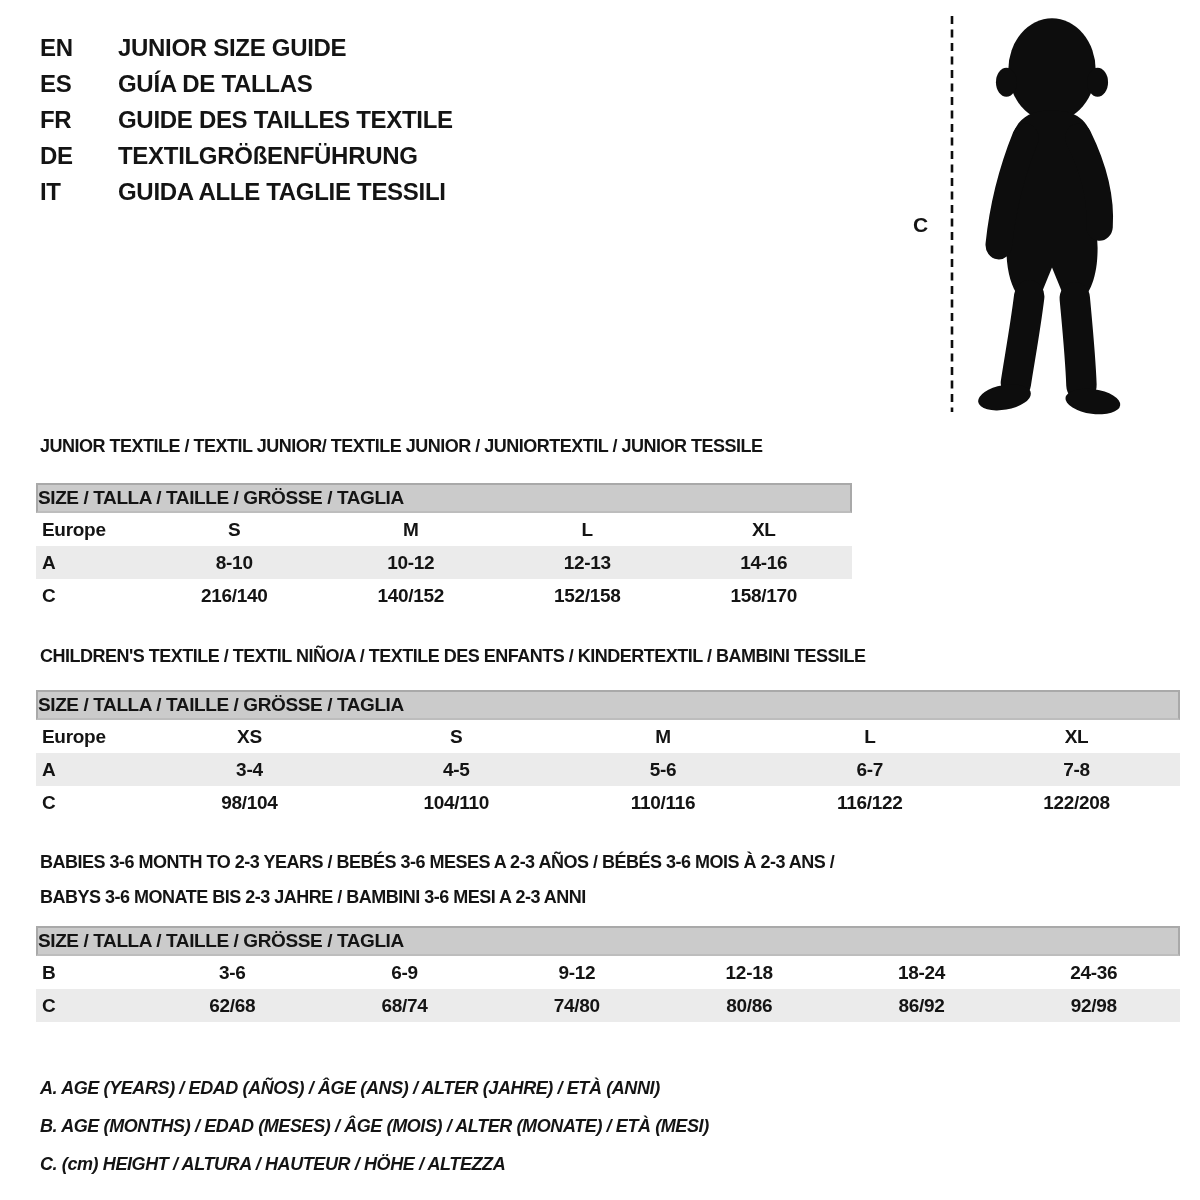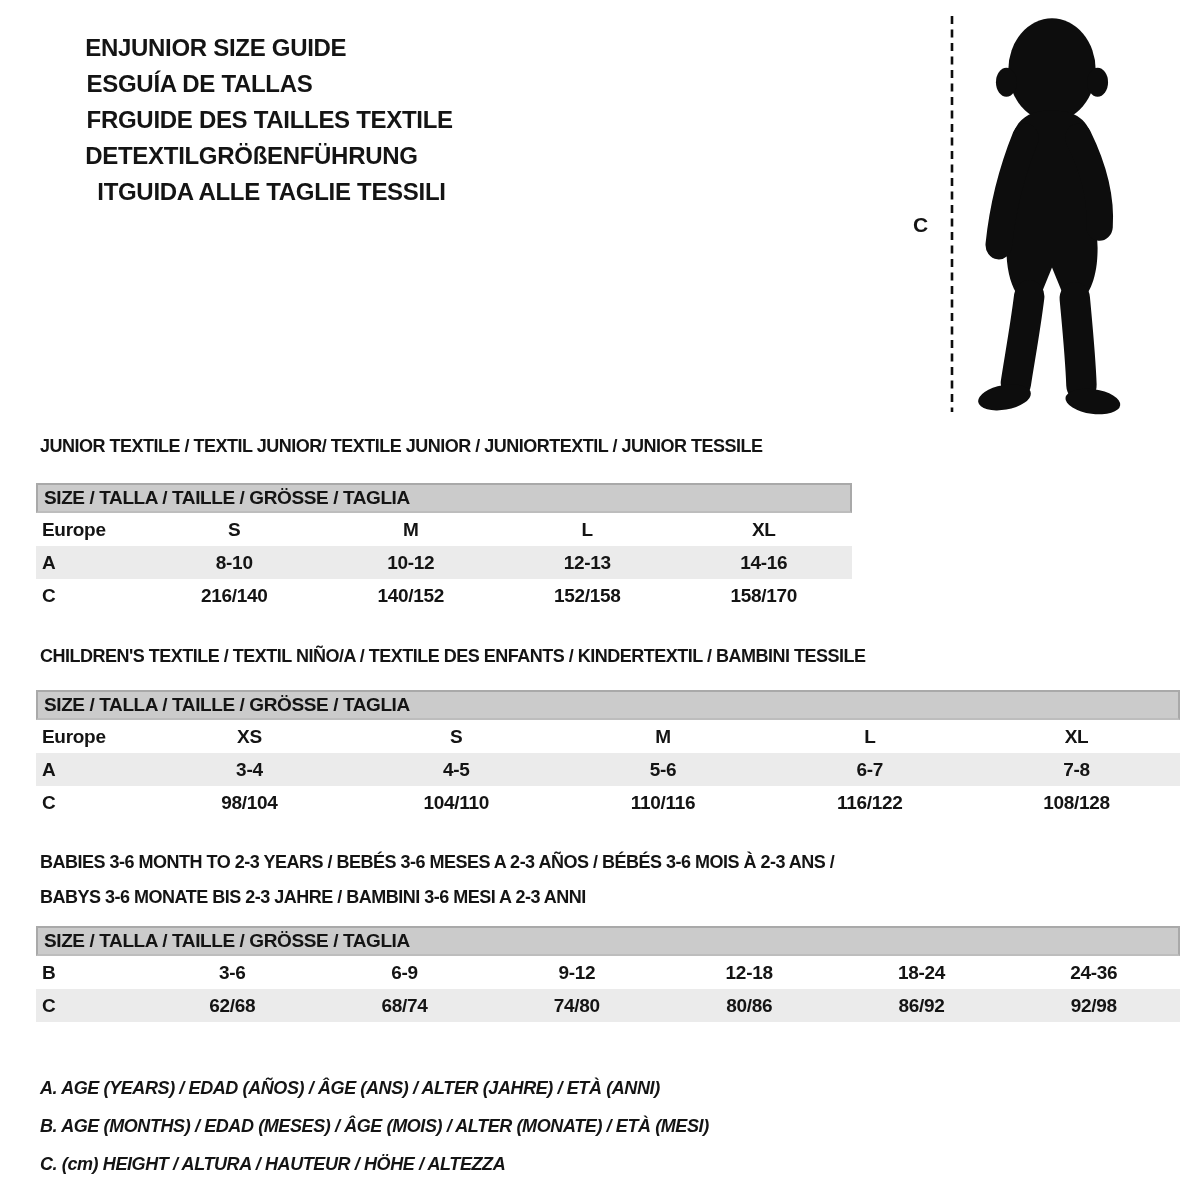--- a/index.html
+++ b/index.html
@@ -7,36 +7,36 @@
   body {
     font-family:"Liberation Sans","DejaVu Sans",sans-serif;
     font-weight:bold; color:#141414;
   }
   .canvas { position:relative; width:1200px; height:1200px; background:#fff; overflow:hidden; }
   .abs { position:absolute; }
 
   
   .lang-list { left:40px; top:30px; }
   .lang-row { display:flex; height:36px; align-items:center; font-size:24px; letter-spacing:-0.3px; white-space:nowrap; }
-  .lang-code { width:78px;text-align:right; }
+  .lang-code { width:78px; }
 
   
   .figure { left:905px; top:8px; width:260px; height:412px; }
   .figure svg { position:absolute; left:0; top:0; }
   .measure-label { position:absolute; left:8px; top:205px; font-size:21px; }
 
   
   .section-title { font-size:18px; letter-spacing:-0.5px; white-space:nowrap; line-height:26px; }
 
   
   .size-table { left:36px; }
   .thead {
     height:30px; line-height:26px; background:#cbcbcb;
     border:2px solid #a9a9a9; border-bottom-color:#bdbdbd;
-    padding-left:6px; font-size:19px; letter-spacing:-0.4px;
+    font-size:19px; letter-spacing:-0.4px;
   }
   .trow { display:flex; height:33px; align-items:center; font-size:19px; letter-spacing:-0.3px; }
   .trow.shaded { background:#ebebeb; }
   .tlabel { width:110px; padding-left:6px; }
   .tcell { flex:1; text-align:center; }
 
   
   .legend-line { font-size:18px; letter-spacing:-0.4px; line-height:38px; white-space:nowrap;font-style:italic; }
 </style>
 </head>
@@ -145,21 +145,21 @@
       <div class="tcell">5-6</div>
       <div class="tcell">6-7</div>
       <div class="tcell">7-8</div>
     </div>
     <div class="trow">
       <div class="tlabel">C</div>
       <div class="tcell">98/104</div>
       <div class="tcell">104/110</div>
       <div class="tcell">110/116</div>
       <div class="tcell">116/122</div>
-      <div class="tcell">108/128</div>
+      <div class="tcell">122/208</div>
     </div>
   </div>
 
   <div class="abs" style="left:40px; top:845px;">
     <div class="section-title" style="line-height:35px;">BABIES 3-6 MONTH TO 2-3 YEARS / BEBÉS 3-6 MESES A 2-3 AÑOS / BÉBÉS 3-6 MOIS À 2-3 ANS /</div>
     <div class="section-title" style="line-height:35px;">BABYS 3-6 MONATE BIS 2-3 JAHRE / BAMBINI 3-6 MESI A 2-3 ANNI</div>
   </div>
 
   <div class="abs size-table" style="top:926px; width:1144px;">
     <div class="thead">SIZE / TALLA / TAILLE / GRÖSSE / TAGLIA</div>

